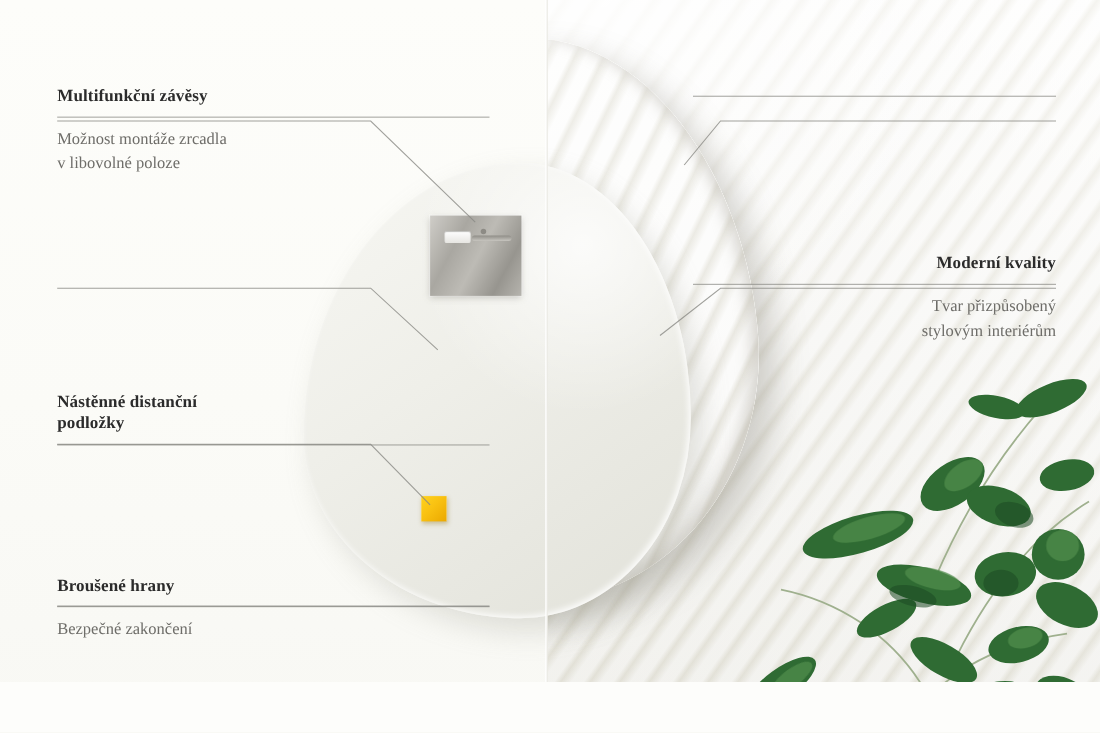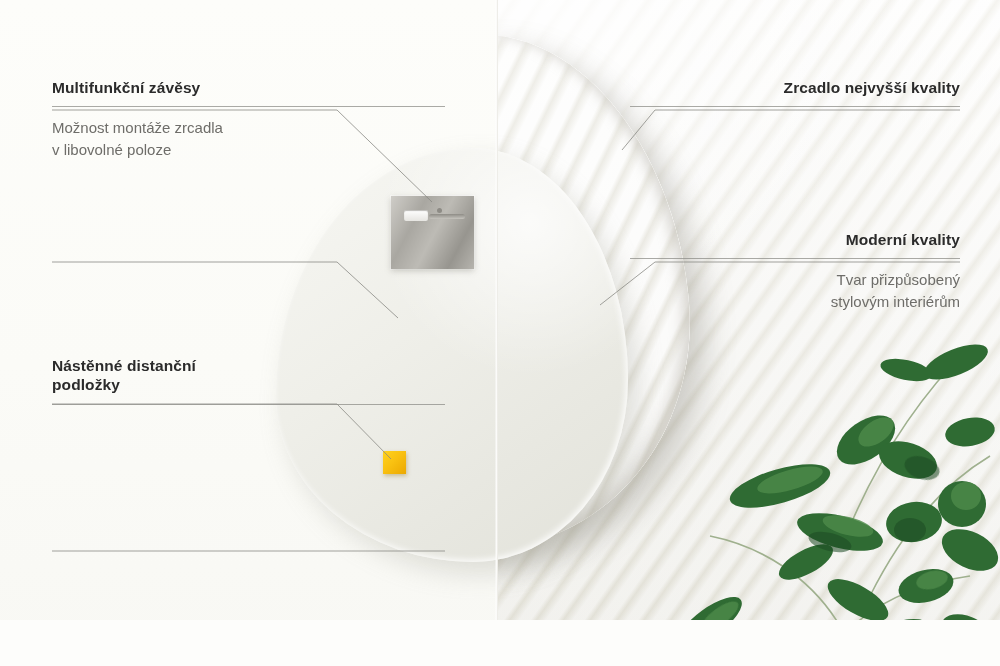--- a/index.html
+++ b/index.html
@@ -1,21 +1,21 @@
 <!DOCTYPE html>
 <html lang="cs"><head>
 <meta charset="utf-8">
 <style>
   html,body{margin:0;padding:0;}
   body{
     width:1000px;height:666px;overflow:hidden;
     font-family:"Liberation Sans","DejaVu Sans",sans-serif;
     background:#fdfdfb;
   }
-  #stage{position:relative;width:1000px;height:620px;overflow:hidden;background:#fde047;}
+  #stage{position:relative;width:1000px;height:620px;overflow:hidden;background:#fde047;font-family:Liberation Serif, serif;}
 
   
   .panel{position:absolute;top:0;height:666px;}
   #panel-left{left:0;width:497px;background:linear-gradient(180deg,#fdfdfa 0%,#fbfbf7 55%,#f8f8f4 100%);}
   #panel-right{left:497px;width:503px;overflow:hidden;background:#f3f2ec;}
   #panel-divider{position:absolute;left:495px;top:0;width:3px;height:666px;
     background:linear-gradient(90deg,rgba(255,255,255,0) 0%,#ffffff 40%,#e7e6df 100%);}
 
   
   #wall{position:absolute;inset:0;
@@ -197,23 +197,27 @@
     <div class="rule"></div>
     <div class="desc">Možnost montáže zrcadla<br>v libovolné poloze</div>
   </div>
 
 
   <div class="callout left-callout" style="top:356px">
     <div class="title">Nástěnné distanční<br>podložky</div>
     <div class="rule"></div>
   </div>
 
+  <div class="callout left-callout" style="top:523px">
+    <div class="title">Broušené hrany</div>
+    <div class="rule"></div>
+    <div class="desc">Bezpečné zakončení</div>
+  </div>
 
   <div class="callout right-callout" style="top:78px">
-    <div class="title">Zrcadlo nejvyšší kvality</div>
     <div class="rule"></div>
   </div>
 
   <div class="callout right-callout" style="top:230px">
     <div class="title">Moderní kvality</div>
     <div class="rule"></div>
     <div class="desc">Tvar přizpůsobený<br>stylovým interiérům</div>
   </div>
 
 </div>

